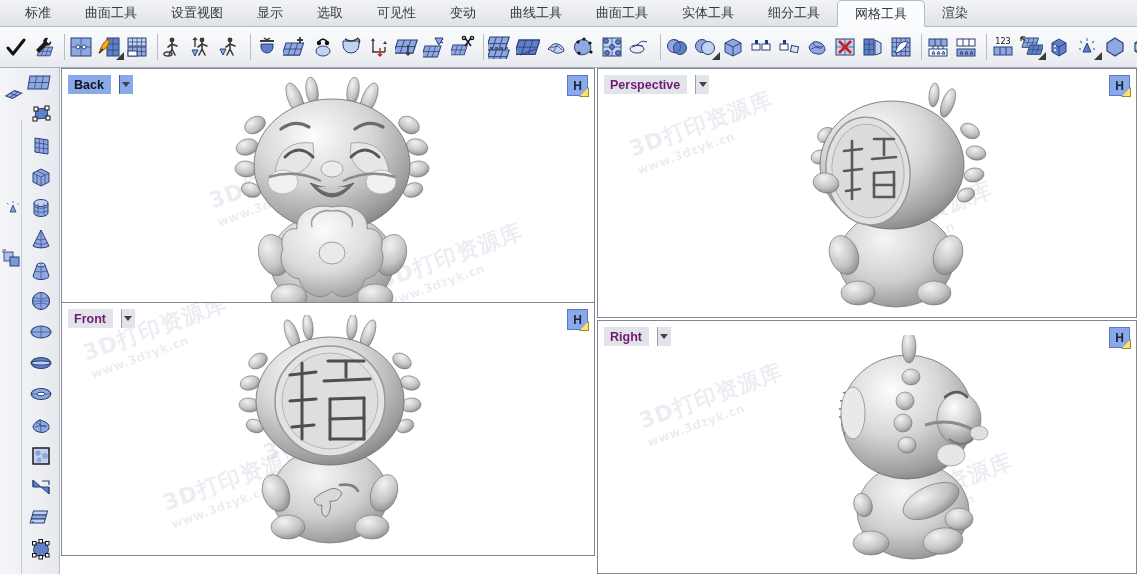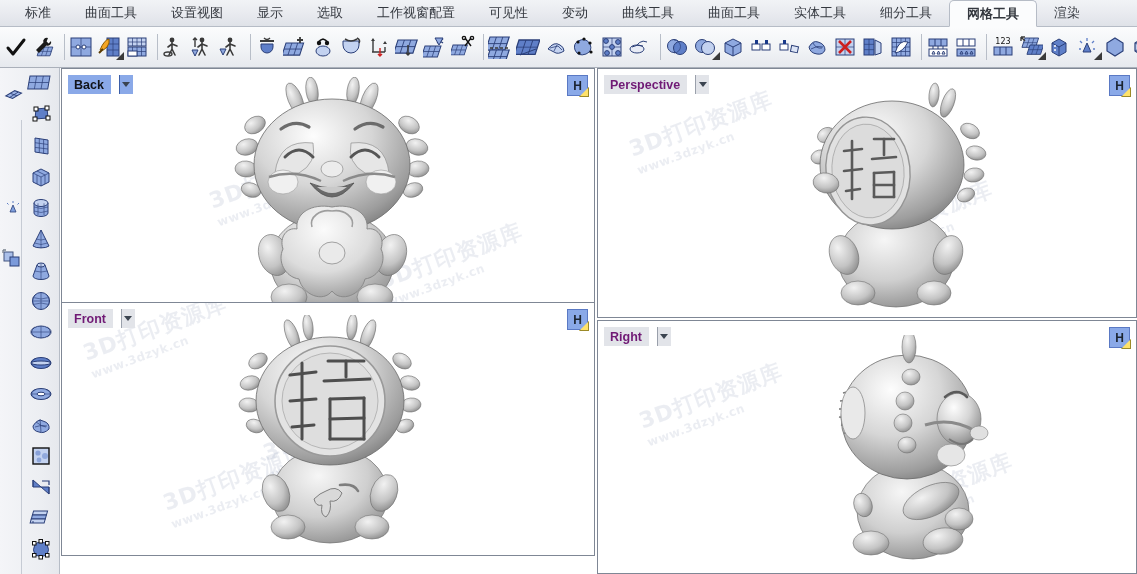--- a/index.html
+++ b/index.html
@@ -30,21 +30,21 @@
     cursor: default;
     font-family: "DejaVu Sans", "Liberation Sans", sans-serif;
   }
   .tab.active {
     background: #fbfcfd;
     border: 1px solid #b6bcc6;
     border-bottom: 1px solid #fbfcfd;
     border-radius: 5px 5px 0 0;
     margin-bottom: -1px;
     z-index: 5;
-    height: 27px; line-height: 26px; font-weight: bold;
+    height: 27px; line-height: 26px;
   }
 
   
   .toolbar {
     position: absolute; top: 27px; left: 0;
     width: 1137px; height: 41px;
     background: linear-gradient(to bottom, #fbfcfd 0%, #f0f2f5 60%, #e6e9ee 100%);
     border-bottom: 1px solid #aab0ba;
     display: flex; align-items: center;
     padding-left: 4px;
@@ -194,21 +194,20 @@
 <body>
 
 <div id="app">
 
   <div class="tabbar" id="tabbar">
       <div class="tab">标准</div>
       <div class="tab">曲面工具</div>
       <div class="tab">设置视图</div>
       <div class="tab">显示</div>
       <div class="tab">选取</div>
-      <div class="tab">工作视窗配置</div>
       <div class="tab">可见性</div>
       <div class="tab">变动</div>
       <div class="tab">曲线工具</div>
       <div class="tab">曲面工具</div>
       <div class="tab">实体工具</div>
       <div class="tab">细分工具</div>
       <div class="tab active">网格工具</div>
       <div class="tab">渲染</div>
     </div>
 

